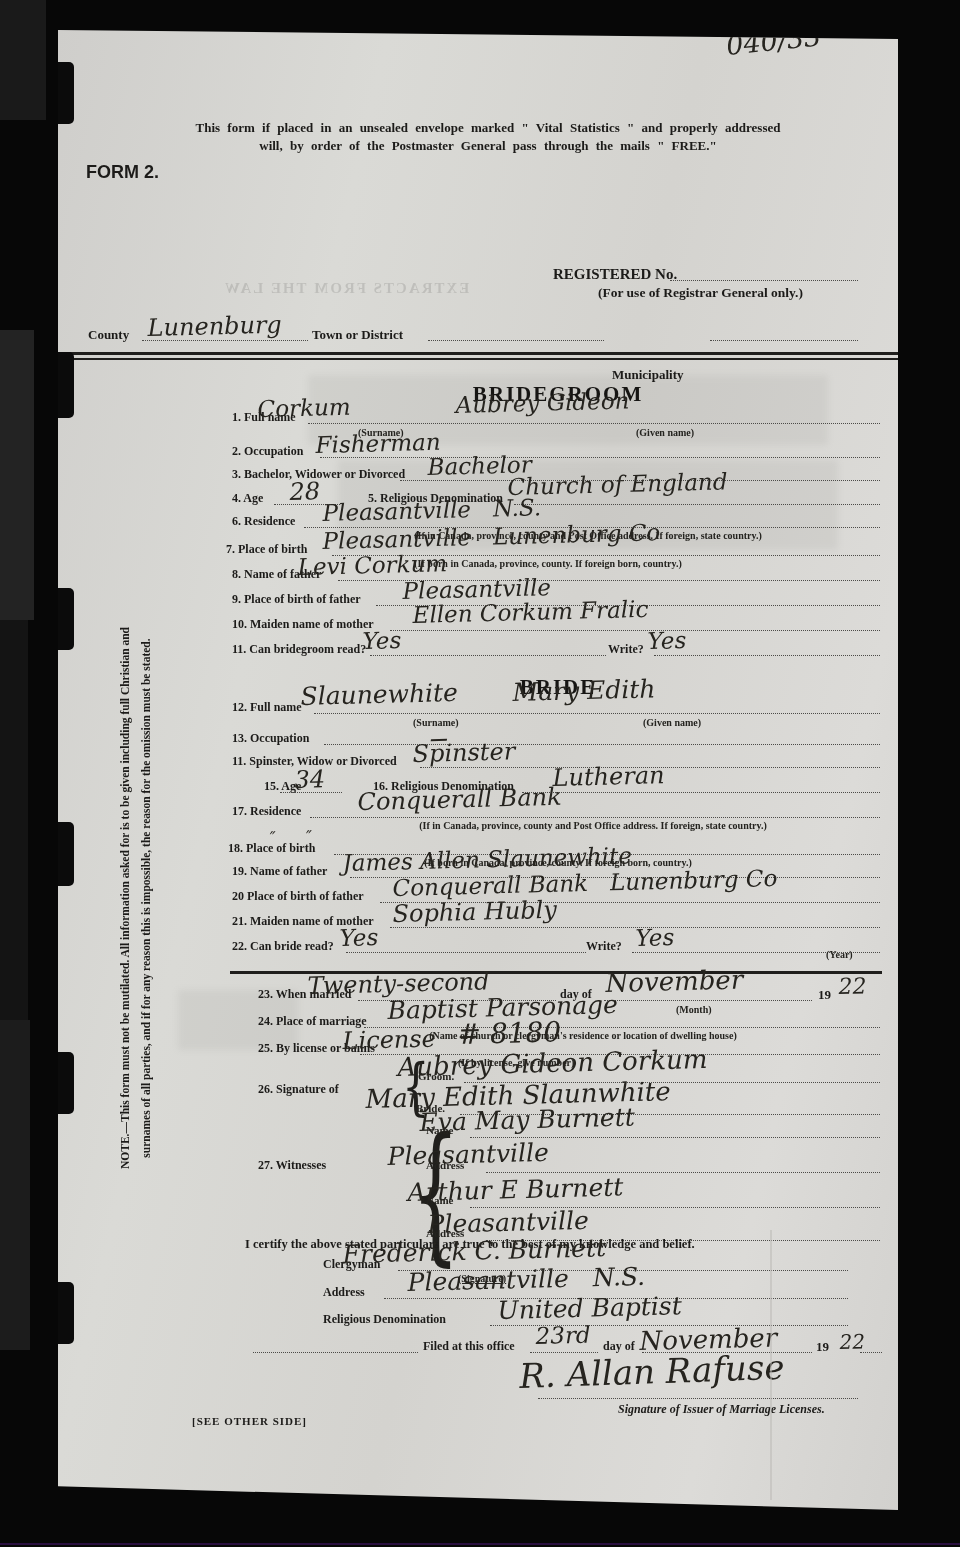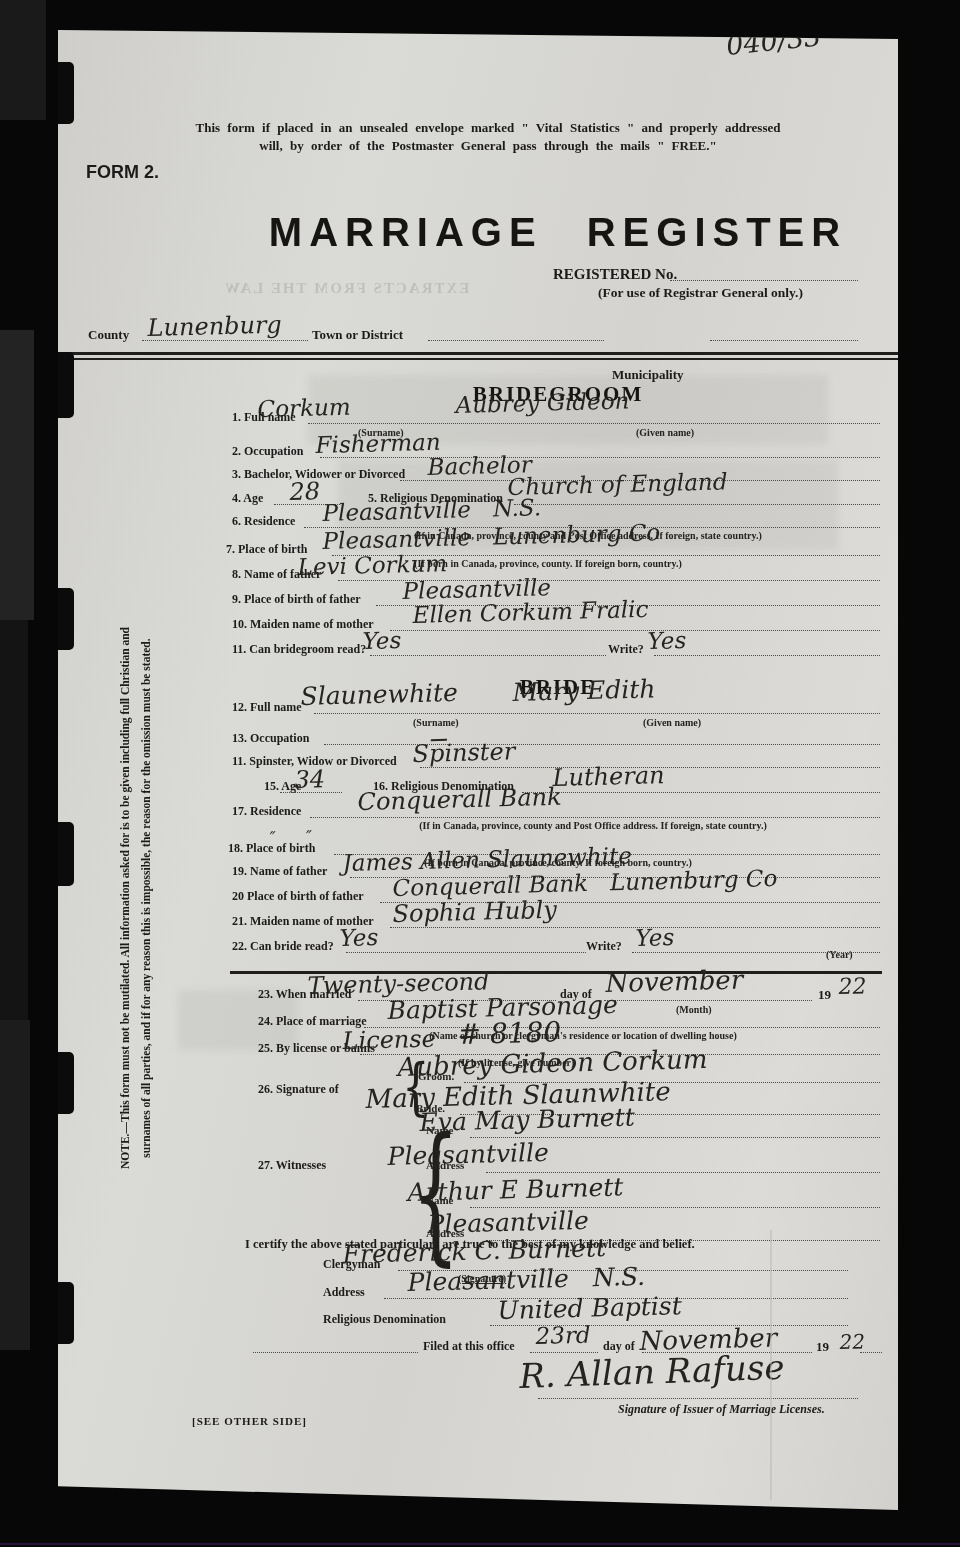--- a/index.html
+++ b/index.html
@@ -38,21 +38,20 @@
     <span class="hw" style="left:670px;top:0px;font-size:27px;transform:rotate(-6deg);">040/33</span>
 
     <div class="smudge" style="left:250px;top:345px;width:520px;height:70px;"></div>
     <div class="smudge" style="left:280px;top:430px;width:500px;height:90px;"></div>
     <div class="smudge" style="left:120px;top:960px;width:120px;height:60px;"></div>
 
     <div class="lbl" style="left:95px;top:90px;width:670px;text-align:center;font-size:13px;word-spacing:4px;white-space:normal;">This form if placed in an unsealed envelope marked " Vital Statistics " and properly addressed</div>
     <div class="lbl" style="left:95px;top:108px;width:670px;text-align:center;font-size:13px;word-spacing:4px;white-space:normal;">will, by order of the Postmaster General pass through the mails " FREE."</div>
 
     <div class="lbl" style="left:28px;top:132px;font:bold 18px 'Liberation Sans',sans-serif;">FORM 2.</div>
-    <div class="heading" style="top:180px;font:800 40px 'Liberation Sans',sans-serif;letter-spacing:7px;word-spacing:26px;">MARRIAGE REGISTER</div>
 
     <span class="lbl" style="left:495px;top:236px;font-size:15px;">REGISTERED No.</span>
     <div class="dots" style="left:612px;top:250px;width:188px;"></div>
     <span class="lbl" style="left:540px;top:255px;font-size:13.5px;">(For use of Registrar General only.)</span>
     <span class="lbl" style="left:165px;top:250px;font-size:15px;letter-spacing:2px;opacity:.13;transform:scaleX(-1);">EXTRACTS FROM THE LAW</span>
 
     <span class="lbl" style="left:30px;top:297px;font-size:13px;">County</span>
     <span class="hw" style="left:90px;top:284px;font-size:24px;">Lunenburg</span>
     <div class="dots" style="left:84px;top:310px;width:166px;"></div>
     <span class="lbl" style="left:254px;top:297px;font-size:13px;">Town or District</span>

